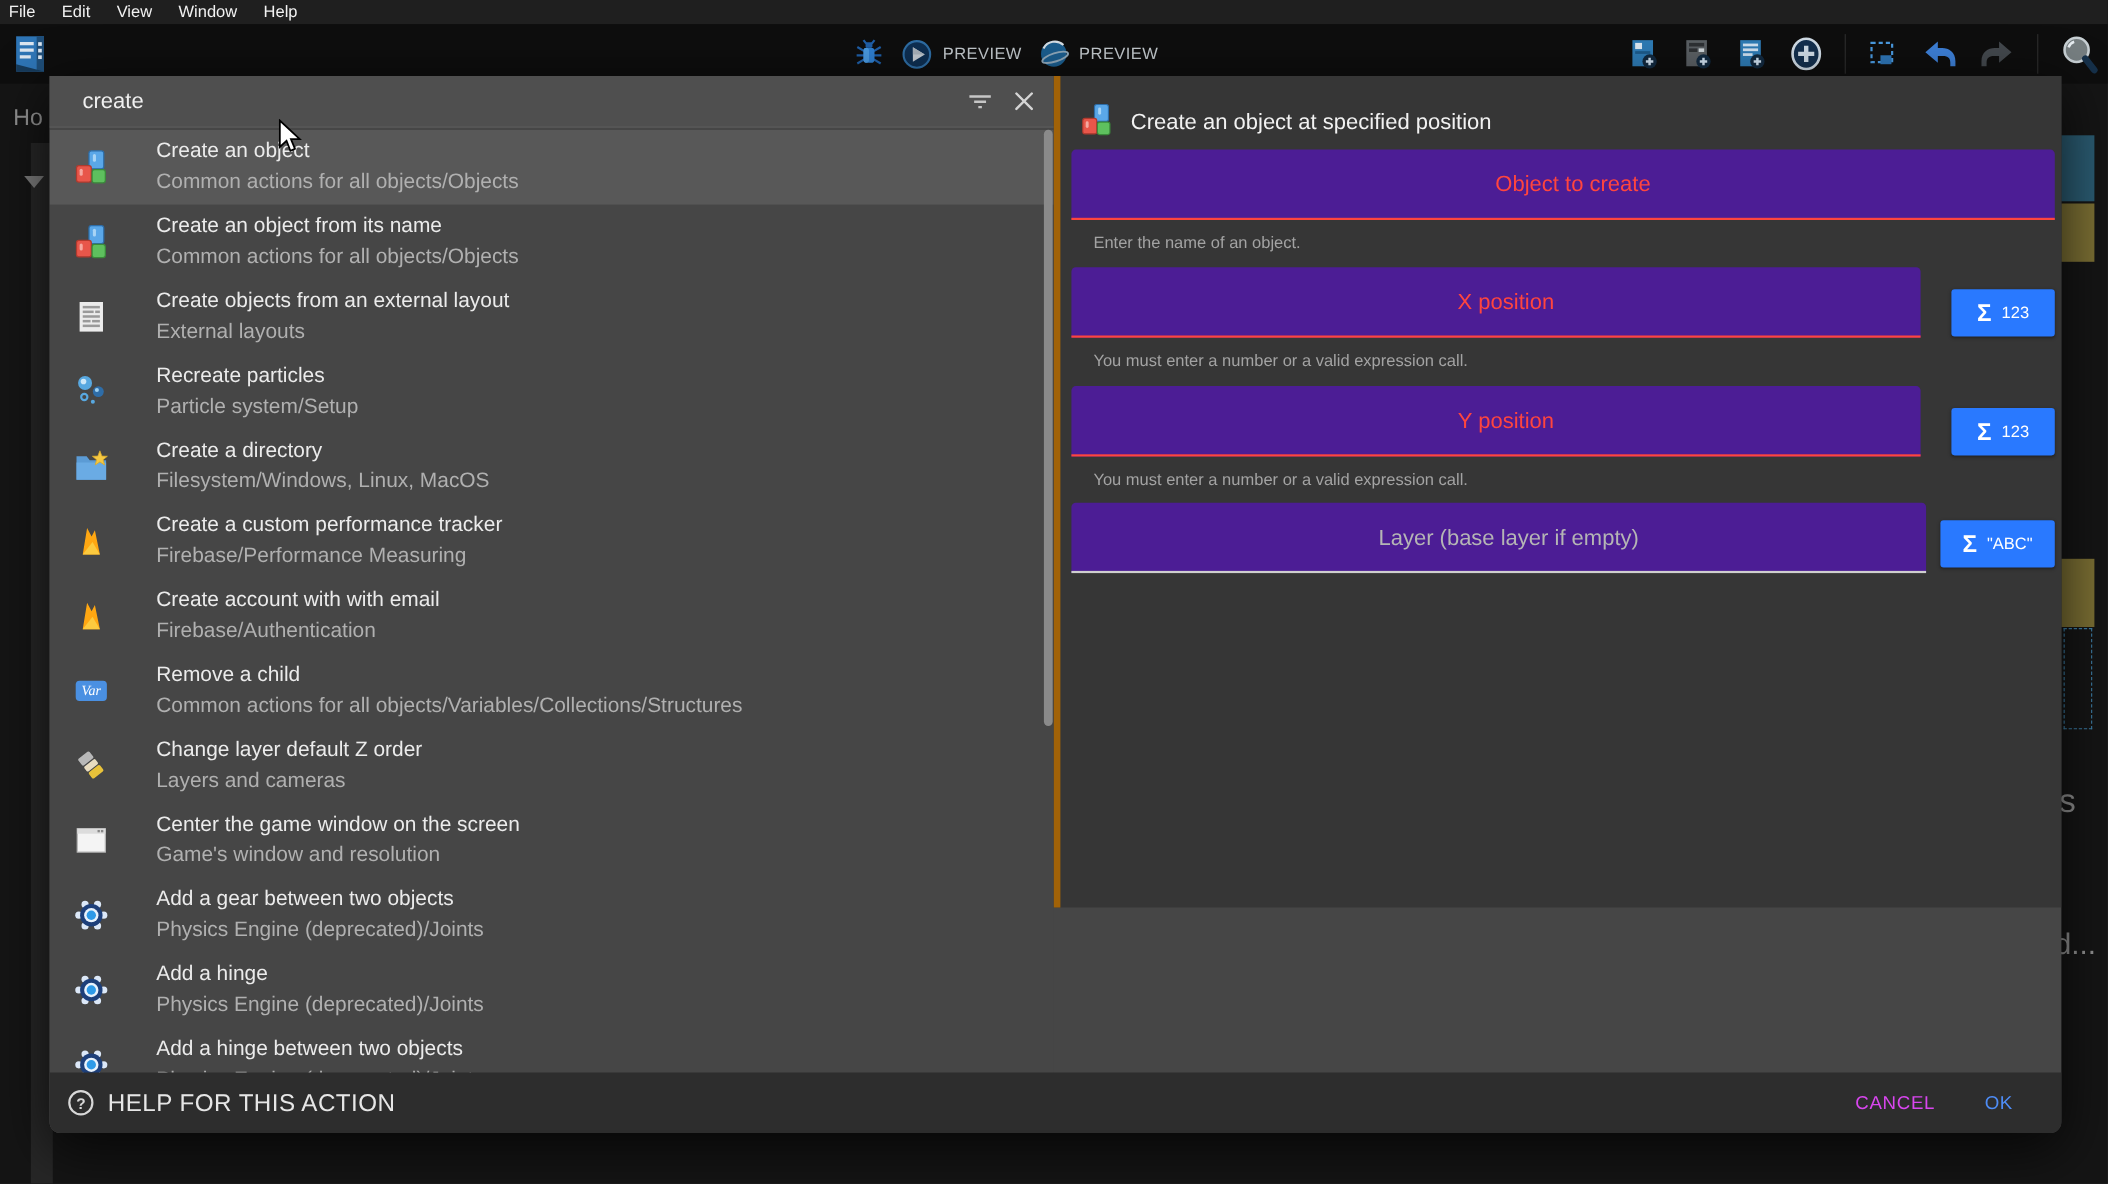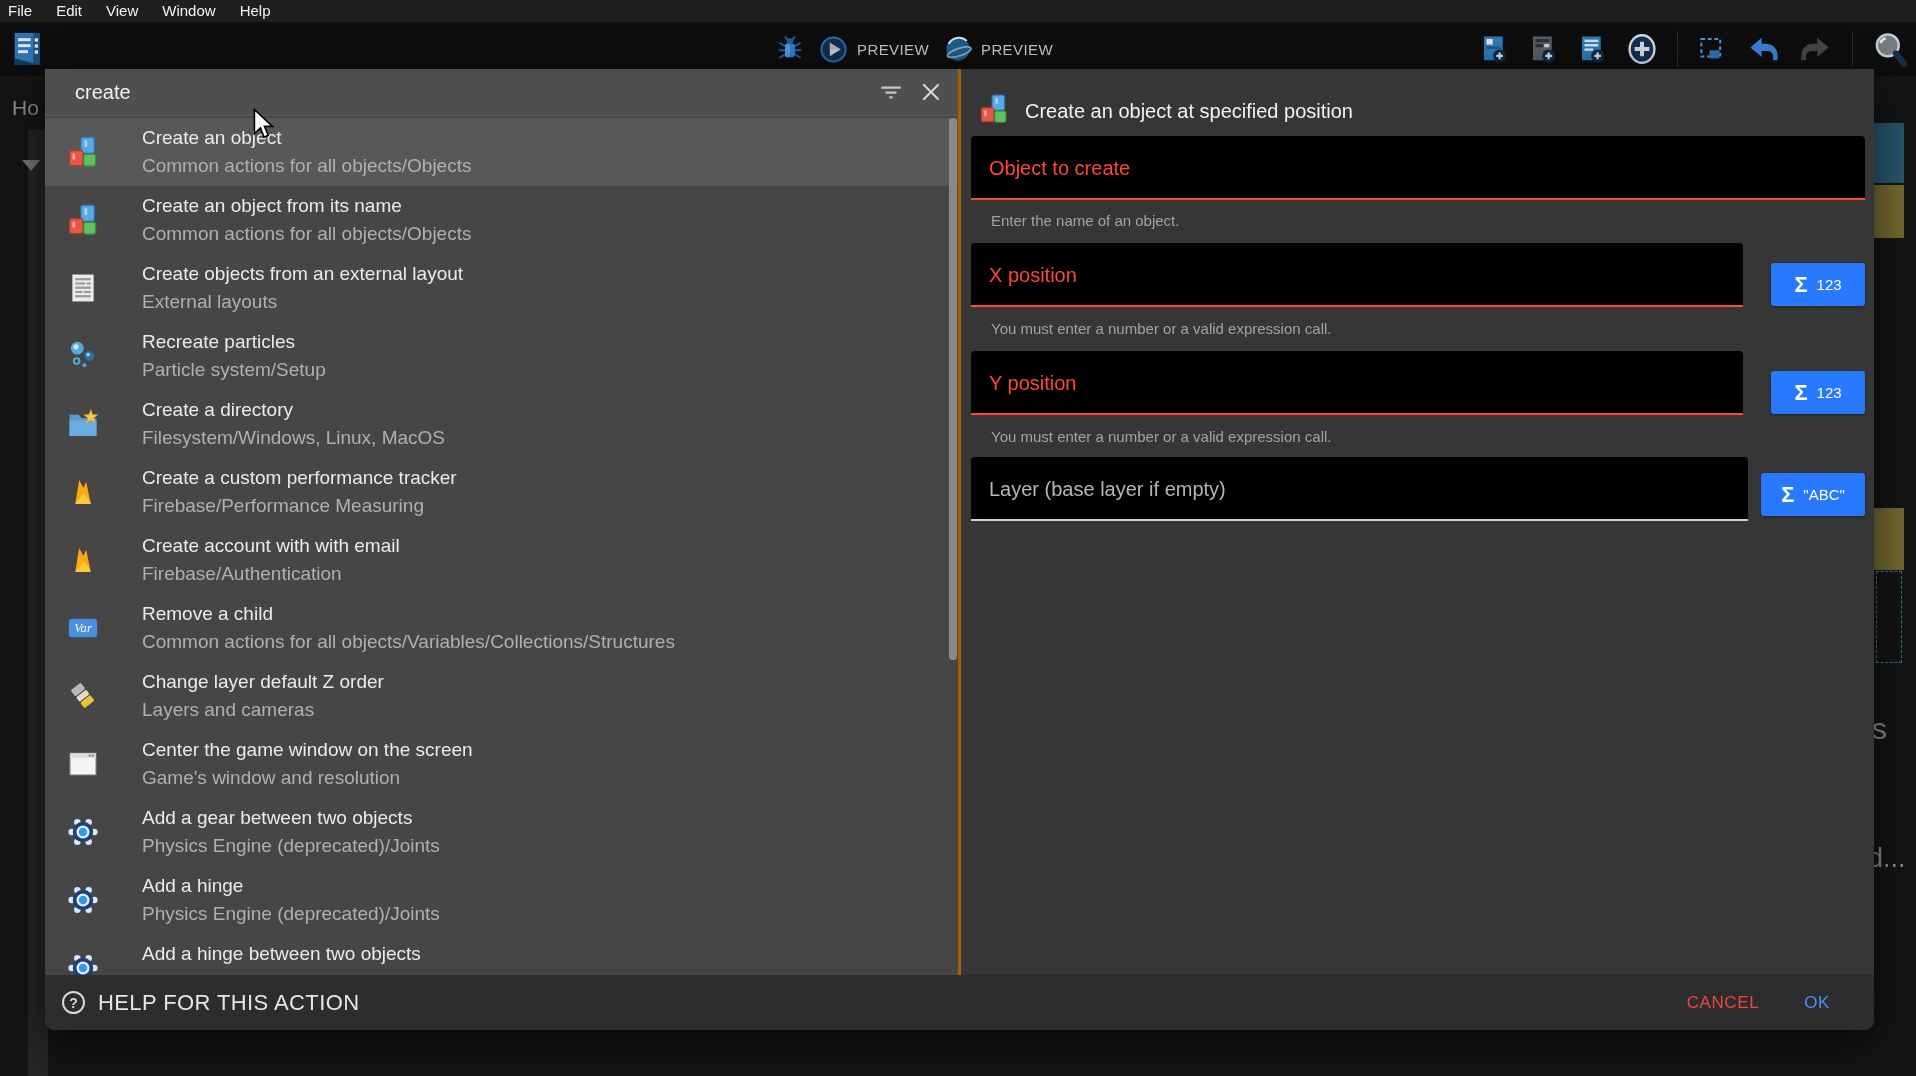--- a/index.html
+++ b/index.html
@@ -42,47 +42,47 @@
   .row.selected { background:#585858; }
   .row-icon { width:34px; height:34px; flex:none; }
   .row-icon svg { width:34px; height:34px; }
   .row-text { display:flex; flex-direction:column; margin-left:42px; }
   .row-title { color:#ebebeb; font-size:19px; line-height:1.25; }
   .row-sub { color:#b0b0b0; font-size:19px; line-height:1.25; margin-top:4px; }
   .scroll-thumb { position:absolute; left:904px; top:49px; width:8px; height:542px;
     background:#8a8a8a; border-radius:4px; }
 
   
-  .right-panel { position:absolute; left:913px; top:0; width:916px; height:961px;
-    background:#363636; border-left:3px solid #a16207; }
+  .right-panel { position:absolute; left:913px; top:0; width:916px; height:756px;
+    background:#363636; border-left:6px solid #a16207; }
   .form-header { position:absolute; left:17px; top:24px; display:flex; align-items:center; gap:15px; }
   .form-header svg { width:32px; height:32px; }
   .form-title { color:#f2f2f2; font-size:20px; }
-  .fbox { position:absolute; background:#000000; border-radius:4px 4px 0 0; display:flex; align-items:center; }
+  .fbox { position:absolute; background:#4c1d95; border-radius:4px 4px 0 0; display:flex; align-items:center;justify-content:center; }
   .fbox .ph { font-size:20px; padding-left:18px; }
   .fbox.error .ph { color:#ff453e; }
   .fbox.normal .ph { color:#b5b5b5; }
   .fbox::after { content:""; position:absolute; left:0; right:0; bottom:0; height:2px; }
   .fbox.error::after { background:#ff453e; }
   .fbox.normal::after { background:#cfcfcf; }
   .helper { position:absolute; font-size:15px; color:#a3a3a3; }
   .expr-btn { position:absolute; background:#2979ff; border-radius:3px; display:flex;
     align-items:center; justify-content:center; gap:9px; color:#fff;
     box-shadow:0 1px 3px rgba(0,0,0,.4); }
   .expr-btn .sigma { font-size:22px; font-weight:bold; line-height:1; }
   .expr-btn .lbl { font-size:15px; }
 
   
   .dlg-footer { position:absolute; left:0; top:906px; width:1829px; height:55px; background:#2d2d2d;
     display:flex; align-items:center; z-index:3; }
   .help-btn { display:flex; align-items:center; gap:13px; margin-left:17px; }
   .help-circle { width:23px; height:23px; border:2px solid #d8d8d8; border-radius:50%;
     color:#d8d8d8; font-size:14px; font-weight:bold; display:flex; align-items:center; justify-content:center; }
   .help-label { color:#e6e6e6; font-size:22px; letter-spacing:.4px; }
-  .footer-cancel { margin-left:auto; color:#ef4444; font-size:17px; letter-spacing:.6px; }
+  .footer-cancel { margin-left:auto; color:#d946ef; font-size:17px; letter-spacing:.6px; }
   .footer-ok { margin-left:45px; margin-right:44px; color:#4e8cf5; font-size:17px; letter-spacing:.6px; }
 
   .cursor { z-index:50; pointer-events:none; }
 </style>
 </head>
 <body>
 
 <div class="abs menubar">
   <span>File</span>
   <span>Edit</span>

